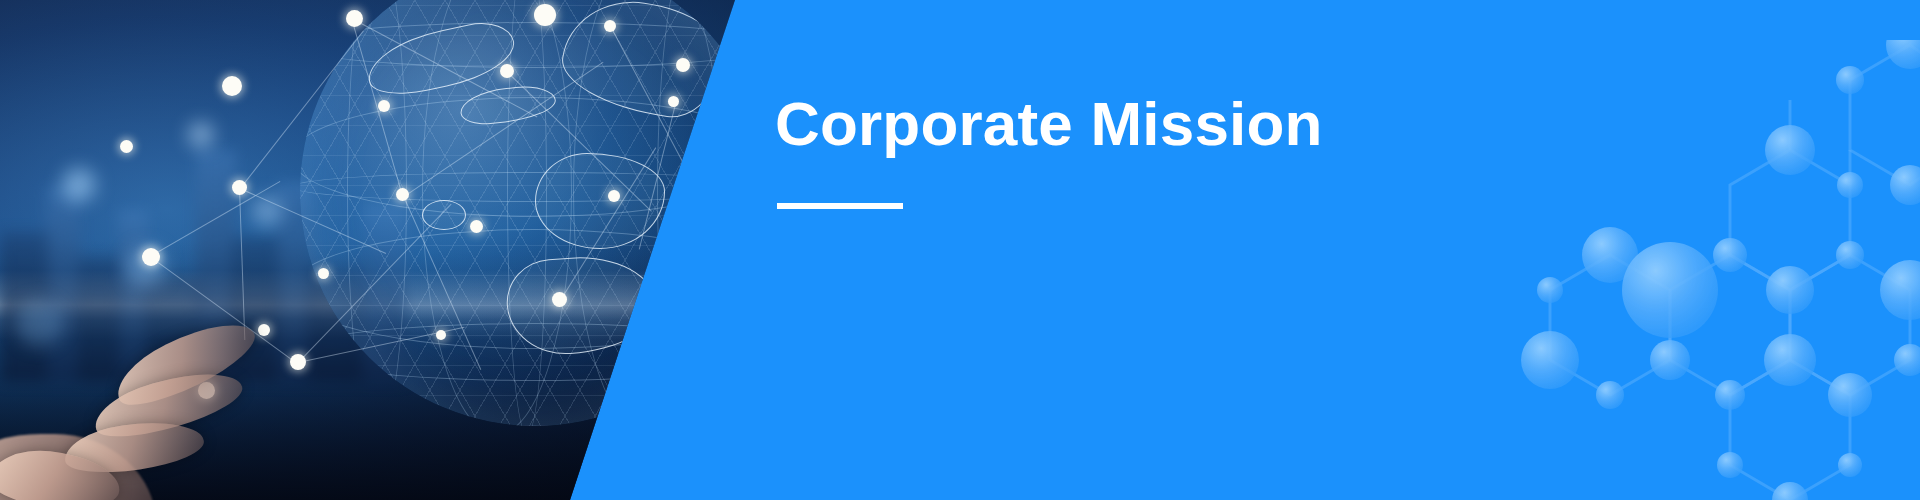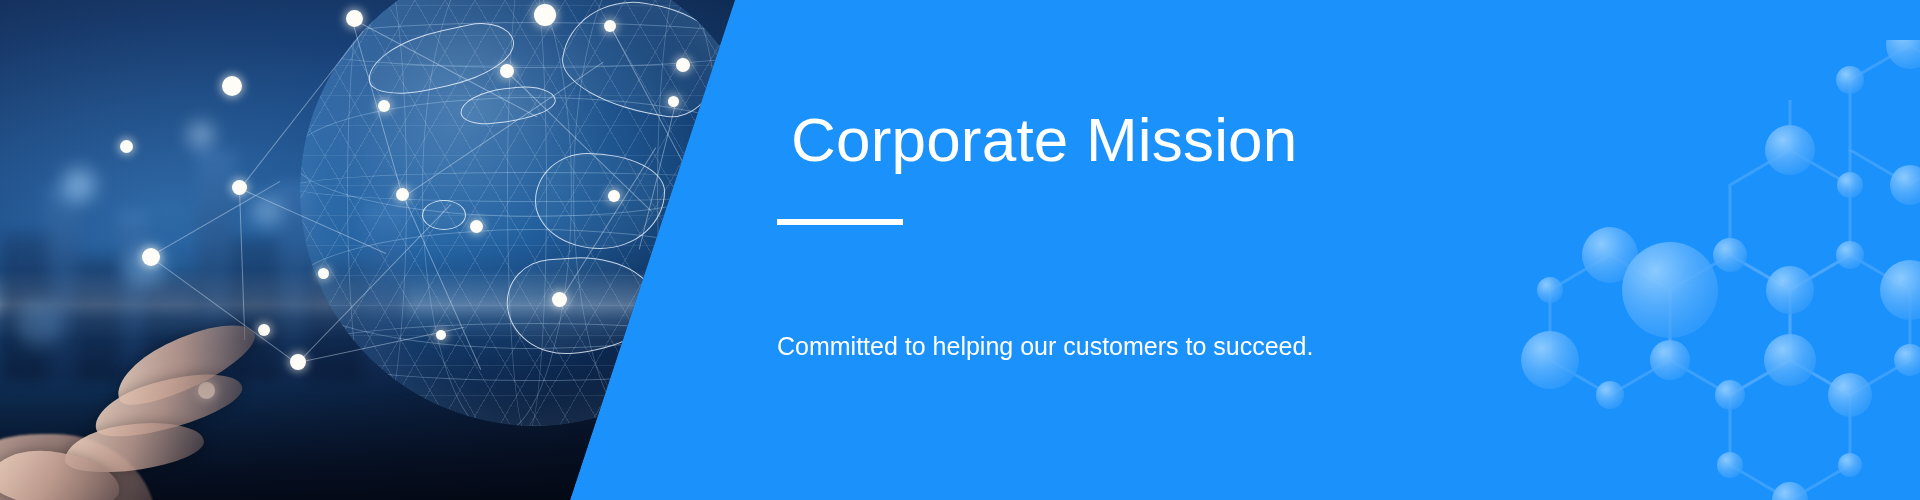--- a/index.html
+++ b/index.html
@@ -193,25 +193,25 @@
   }
 
   
   .content {
     position: absolute;
     left: 775px;
     top: 92px;
     width: 1000px;
   }
   .title {
-    margin: 16px;
+    margin: 0;
     color: #ffffff;
     font-size: 62px;
     line-height: 1.02;
-    font-weight: 400;
+    font-weight: 700;
     letter-spacing: 0.2px;
     font-family: "Liberation Sans", sans-serif;
     white-space: nowrap;
   }
   .rule {
     width: 126px;
     height: 6px;
     background: #ffffff;
     margin: 48px 0 0 2px;
   }
@@ -381,20 +381,19 @@
     </g>
   </svg>
 
   <div class="content">
 
     <h1 class="title">Corporate Mission</h1>
 
     <div class="rule"></div>
 
     <div class="body">
-      <span class="line">Committed to helping our customers to succeed.</span>
       
       
     </div>
 
   </div>
 
 </div>
 
 </body></html>

